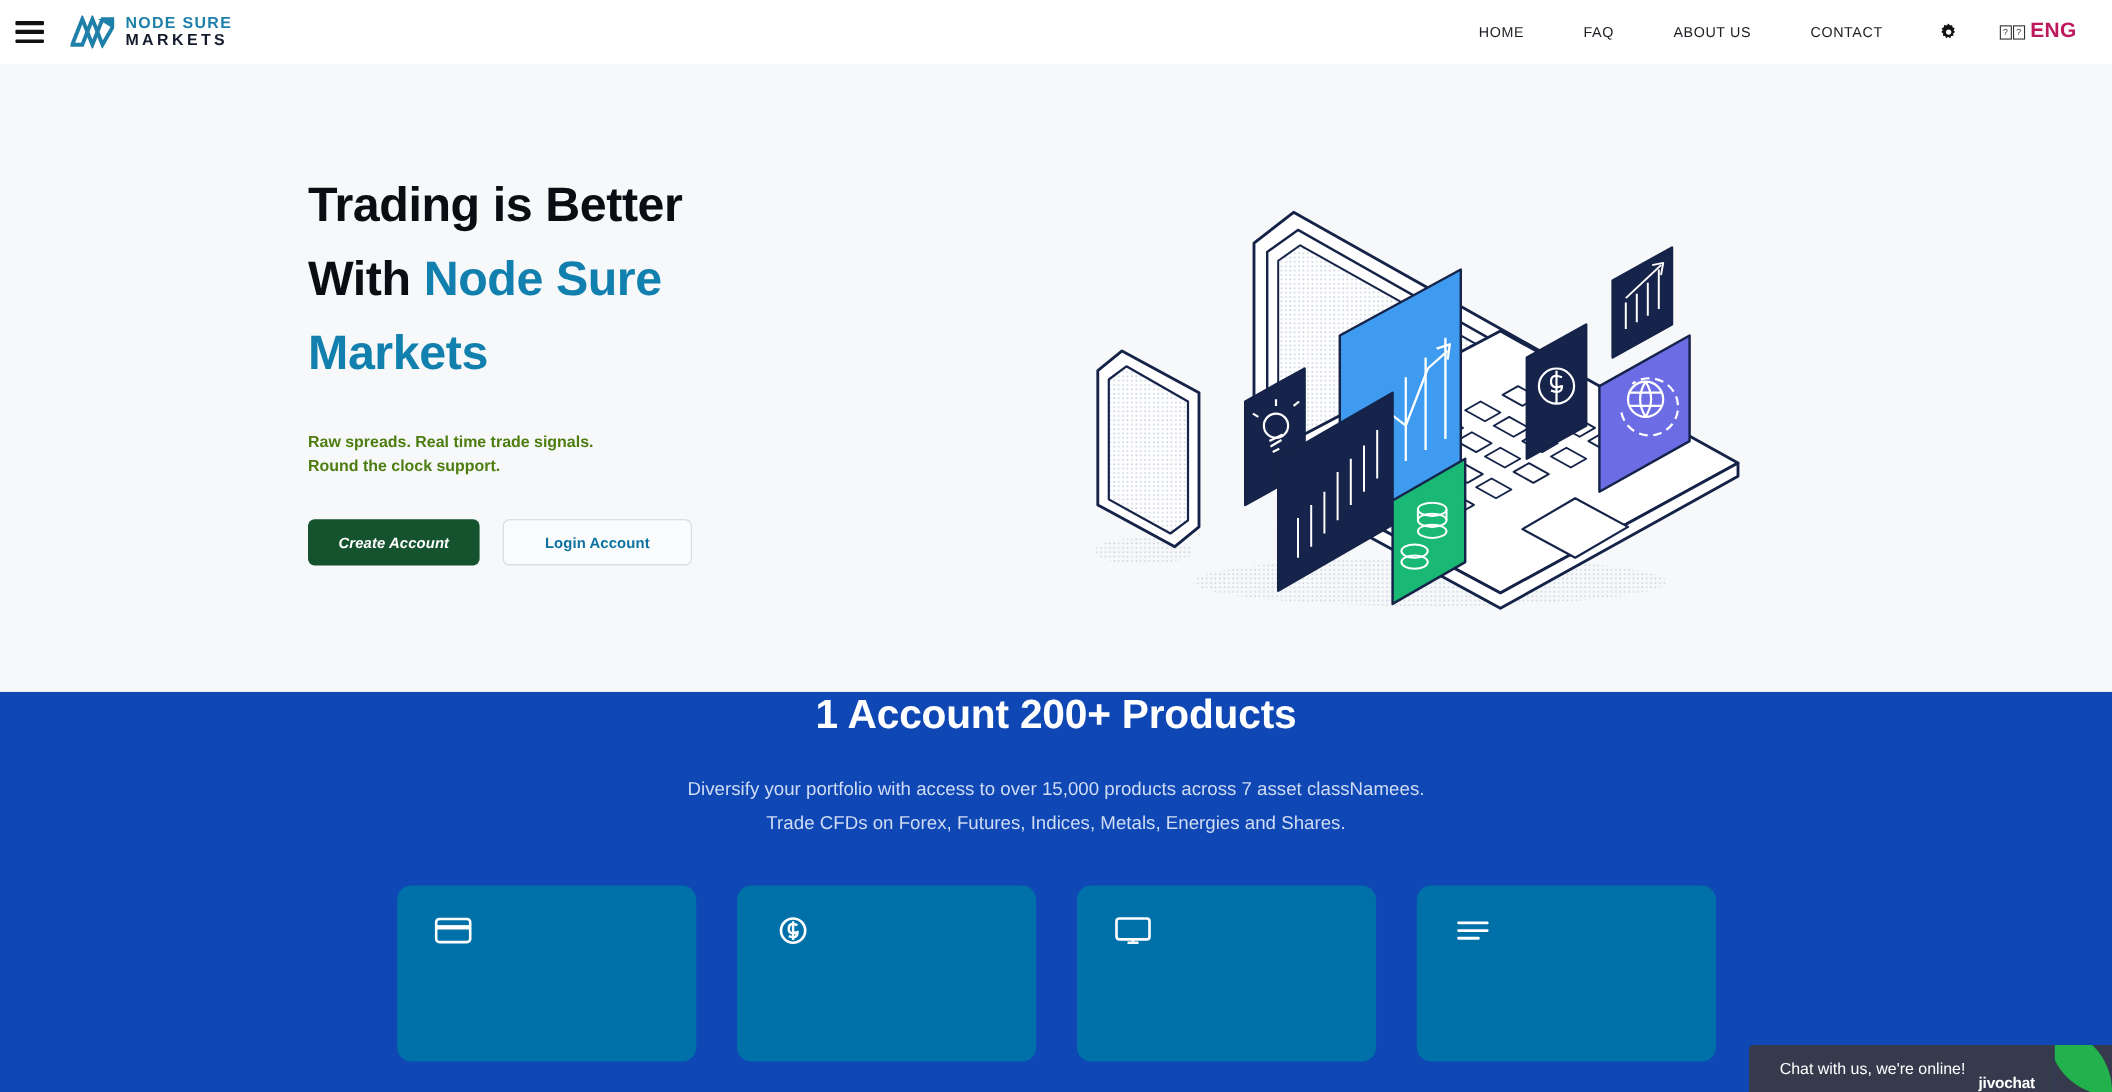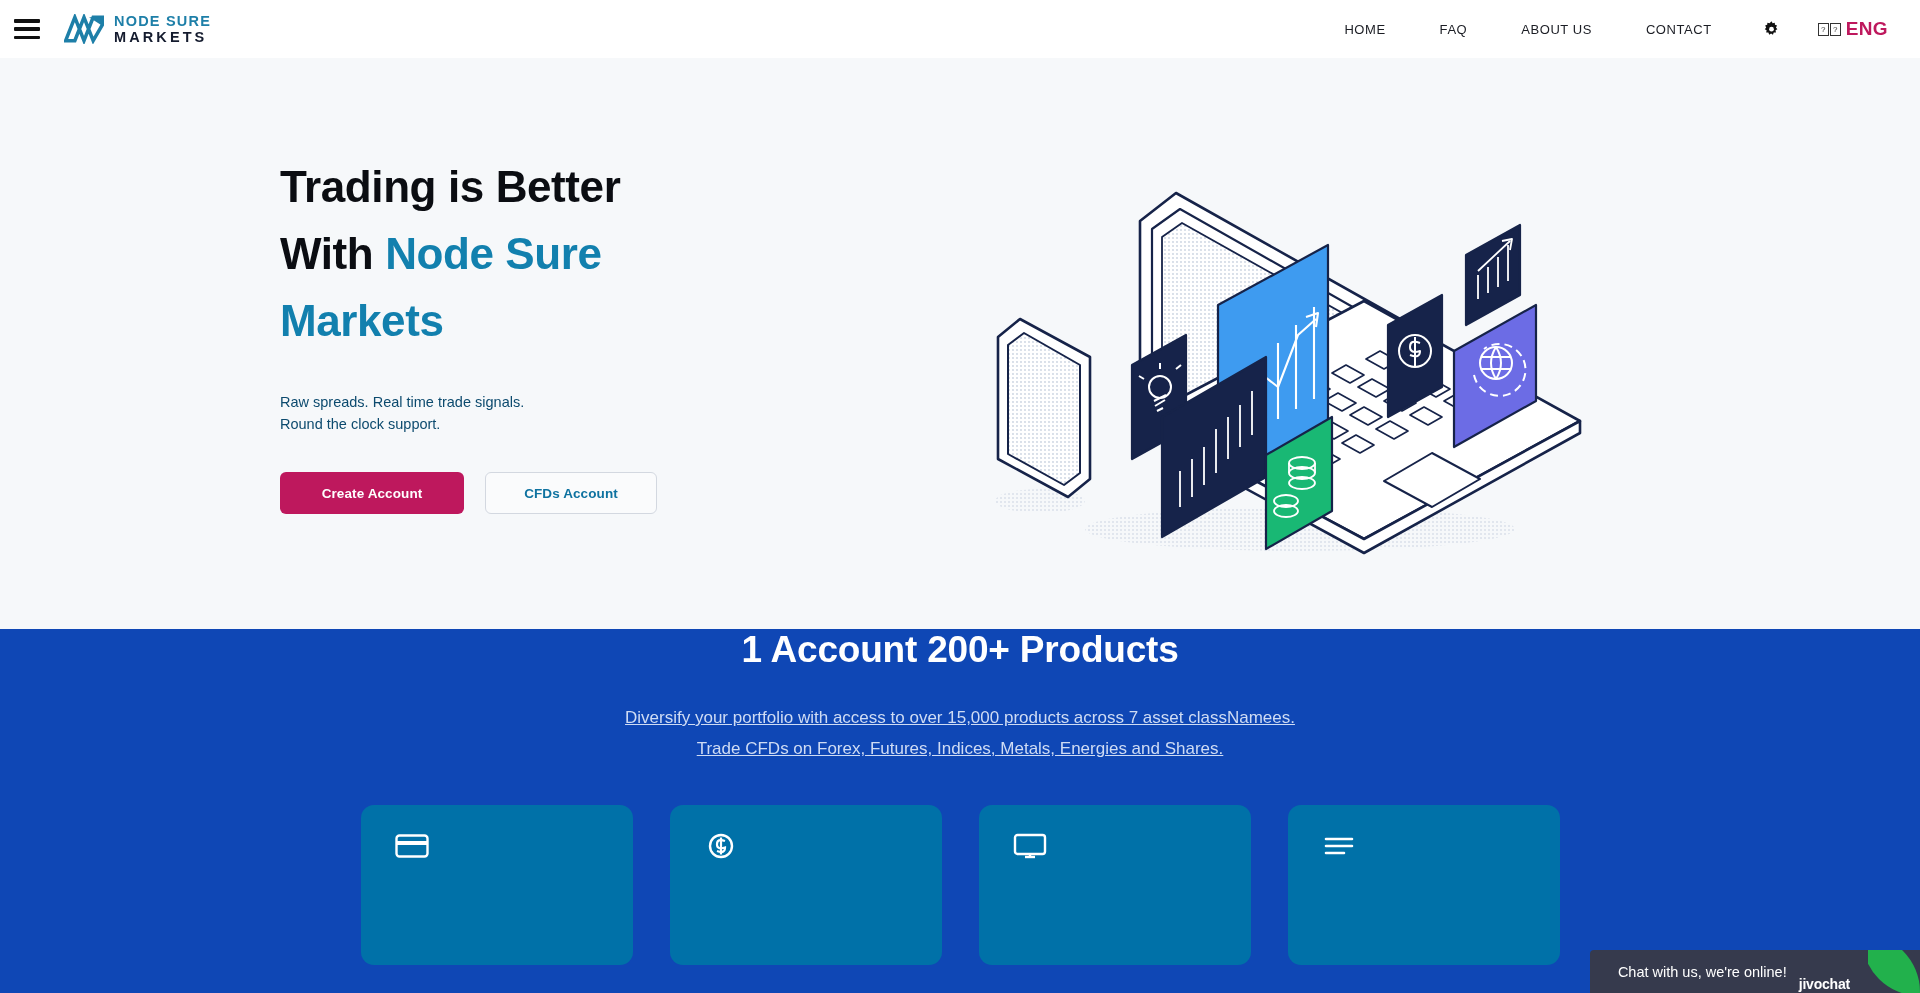--- a/index.html
+++ b/index.html
@@ -74,49 +74,49 @@
     padding-left:100px;
   }
   .hero-left{ width:560px; flex:0 0 auto; padding-bottom:20px; }
   .hero-title{
     font-size:44px; line-height:67px; font-weight:700;
     letter-spacing:-0.4px; color:#0b0d12;
   }
   .hero-title .accent{ color:#1280AE; }
   .hero-sub{
     margin-top:37px;
-    font-size:14.5px; line-height:22px; color:#0c4a6e; font-weight:400;
+    font-size:14.5px; line-height:22px; color:#4d7c0f; font-weight:700;
   }
   .hero-btns{ margin-top:37px; display:flex; gap:21px; }
   .btn{
     height:42px; border-radius:6px; font-size:13.5px; font-weight:600;
     display:flex; align-items:center; justify-content:center; cursor:pointer;
     letter-spacing:.1px;
   }
   .btn-primary{
-    background:#be185d; color:#fff; width:184px;
+    background:#14532d; color:#fff; width:156px;font-style:italic;
   }
   .btn-secondary{
     background:#FAFBFC; color:#0E72A0; width:172px;
     border:1px solid #d3d8e0;
   }
   .hero-right{ flex:1 1 auto; display:flex; justify-content:center; align-items:center; }
 
   
   .products{
     background:#0F47B5; width:100%; height:364px;
     display:flex; flex-direction:column; align-items:center;
     position:relative;
   }
   .products-title{
     font-size:37px; font-weight:700; color:#ffffff; letter-spacing:-0.2px;
   }
   .products-desc{
     margin-top:31px; width:680px; text-align:center;
-    font-size:17px; line-height:31px; color:#cfdcf4; font-weight:400;text-decoration:underline;
+    font-size:17px; line-height:31px; color:#cfdcf4; font-weight:400;
   }
   .cards{
     margin-top:41px; display:flex; gap:37px; justify-content:center;
   }
   .card{
     width:272px; height:160px; background:#0071A8;
     border-radius:13px; padding:26px 0 0 34px;
   }
   .card-icon{ width:34px; height:30px; }
 
@@ -195,21 +195,21 @@
         <span class="accent">Markets</span>
       </h1>
 
       <p class="hero-sub">
         <span>Raw spreads. Real time trade signals.</span><br>
         <span>Round the clock support.</span>
       </p>
 
       <div class="hero-btns">
         <div class="btn btn-primary">Create Account</div>
-        <div class="btn btn-secondary">CFDs Account</div>
+        <div class="btn btn-secondary">Login Account</div>
       </div>
     </div>
 
     <div class="hero-right">
       <svg width="620" height="430" viewBox="0 0 620 430">
         <defs>
           <pattern id="dots" width="4" height="4" patternUnits="userSpaceOnUse">
             <circle cx="1" cy="1" r="0.9" fill="#c9d2e0"></circle>
           </pattern>
           <pattern id="dotsDark" width="4" height="4" patternUnits="userSpaceOnUse">

